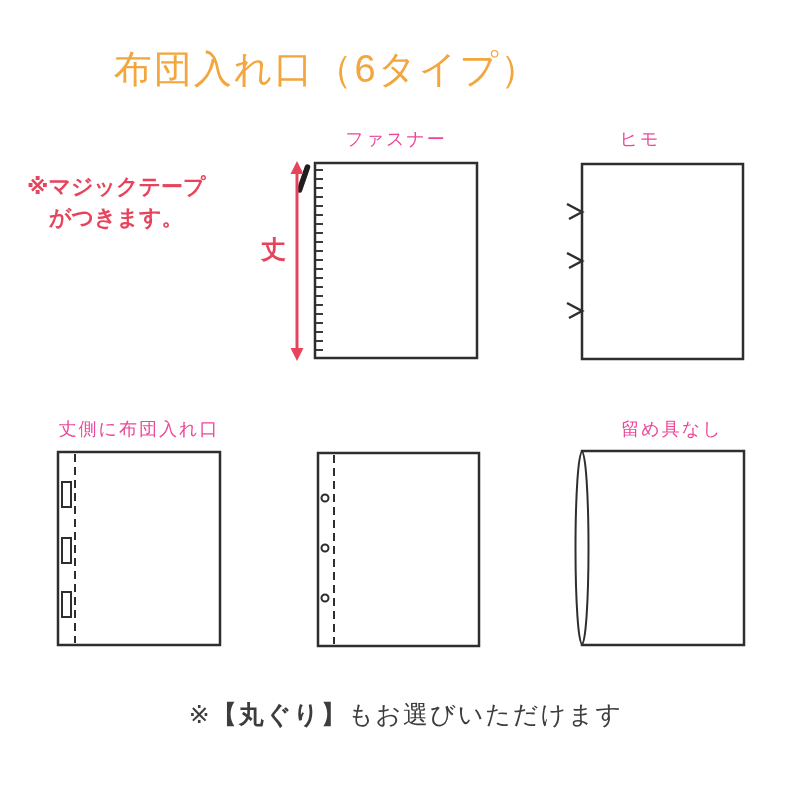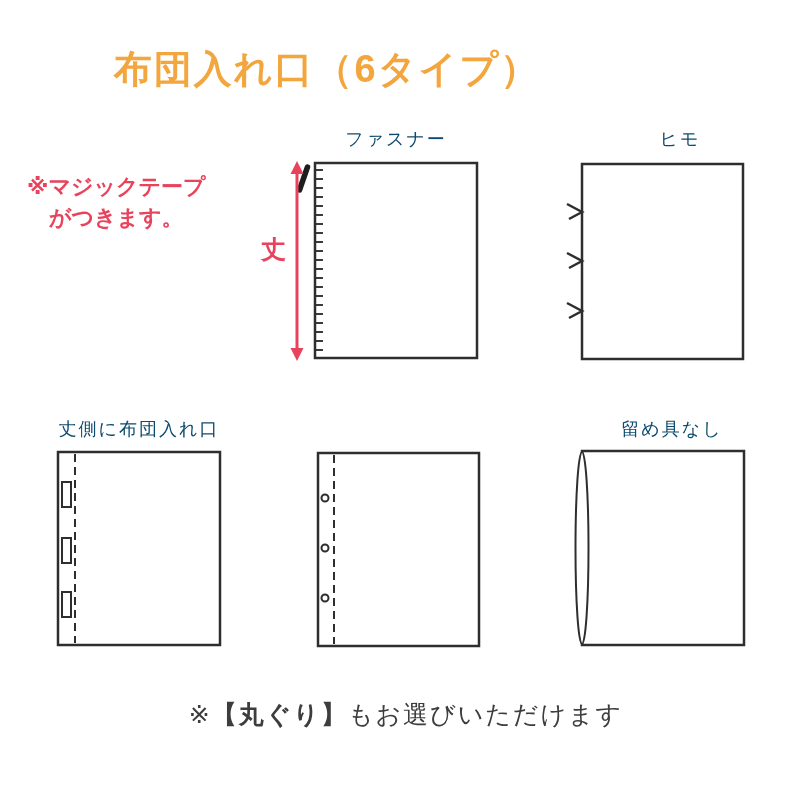--- a/index.html
+++ b/index.html
@@ -15,21 +15,21 @@
     overflow: hidden;
     font-family: "Liberation Sans", "DejaVu Sans", sans-serif;
   }
   .page-title {
     position: absolute;
     top: 44px;
     left: 0;
     width: 654px;
     text-align: center;
     font-size: 38px;
-    font-weight: bold;
+    font-weight: normal;
     letter-spacing: 2px;
     color: #F3A63D;
     white-space: nowrap;
   }
   .side-note {
     position: absolute;
     top: 171px;
     left: 27px;
     font-size: 22px;
     font-weight: bold;
@@ -46,27 +46,27 @@
     left: 261px;
     font-size: 25px;
     font-weight: bold;
     color: #E8435C;
   }
   .diagram-label {
     position: absolute;
     transform: translateX(-50%);
     font-size: 18px;
     letter-spacing: 2px;
-    color: #0c4a6e;
+    color: #ec4899;
     white-space: nowrap;
   }
   .label-row-top    { top: 127px; }
   .label-row-bottom { top: 417px; }
   .label-fastener   { left: 396px; }
-  .label-himo       { left: 680px; }
+  .label-himo       { left: 640px; }
   .label-magictape  { left: 139px; }
   .label-snap       { left: 398px; }
   .label-none       { left: 672px; text-align: center; }
   .footer-note {
     position: absolute;
     top: 698px;
     left: 6px;
     width: 800px;
     text-align: center;
     font-size: 25px;

